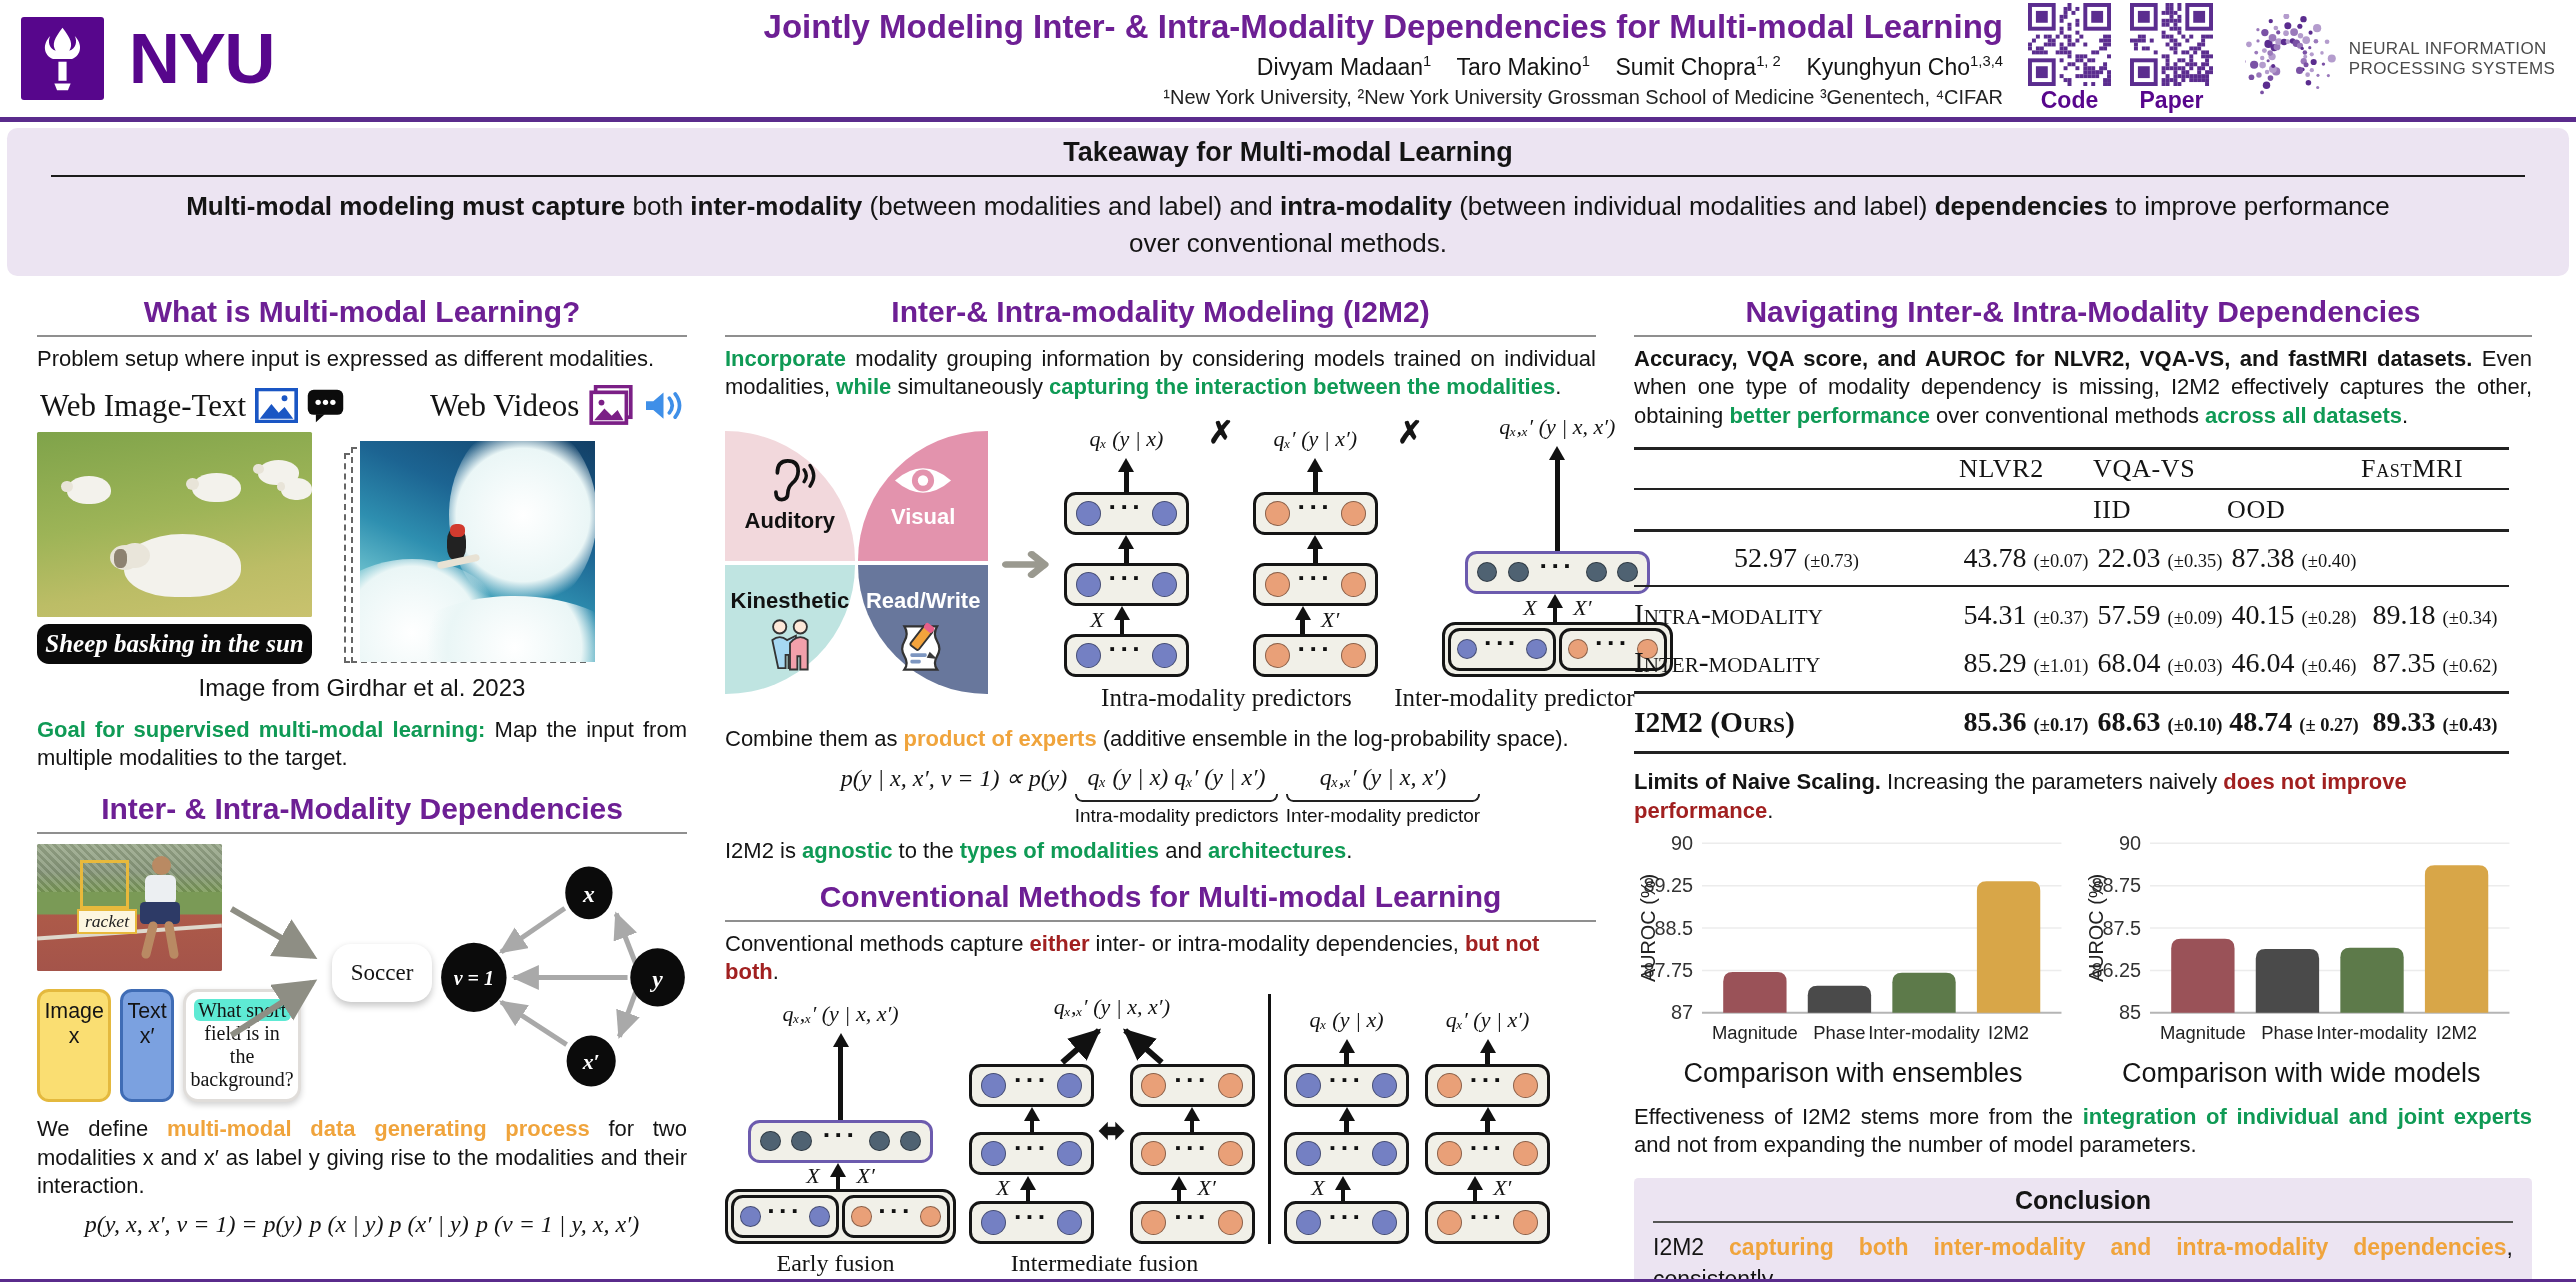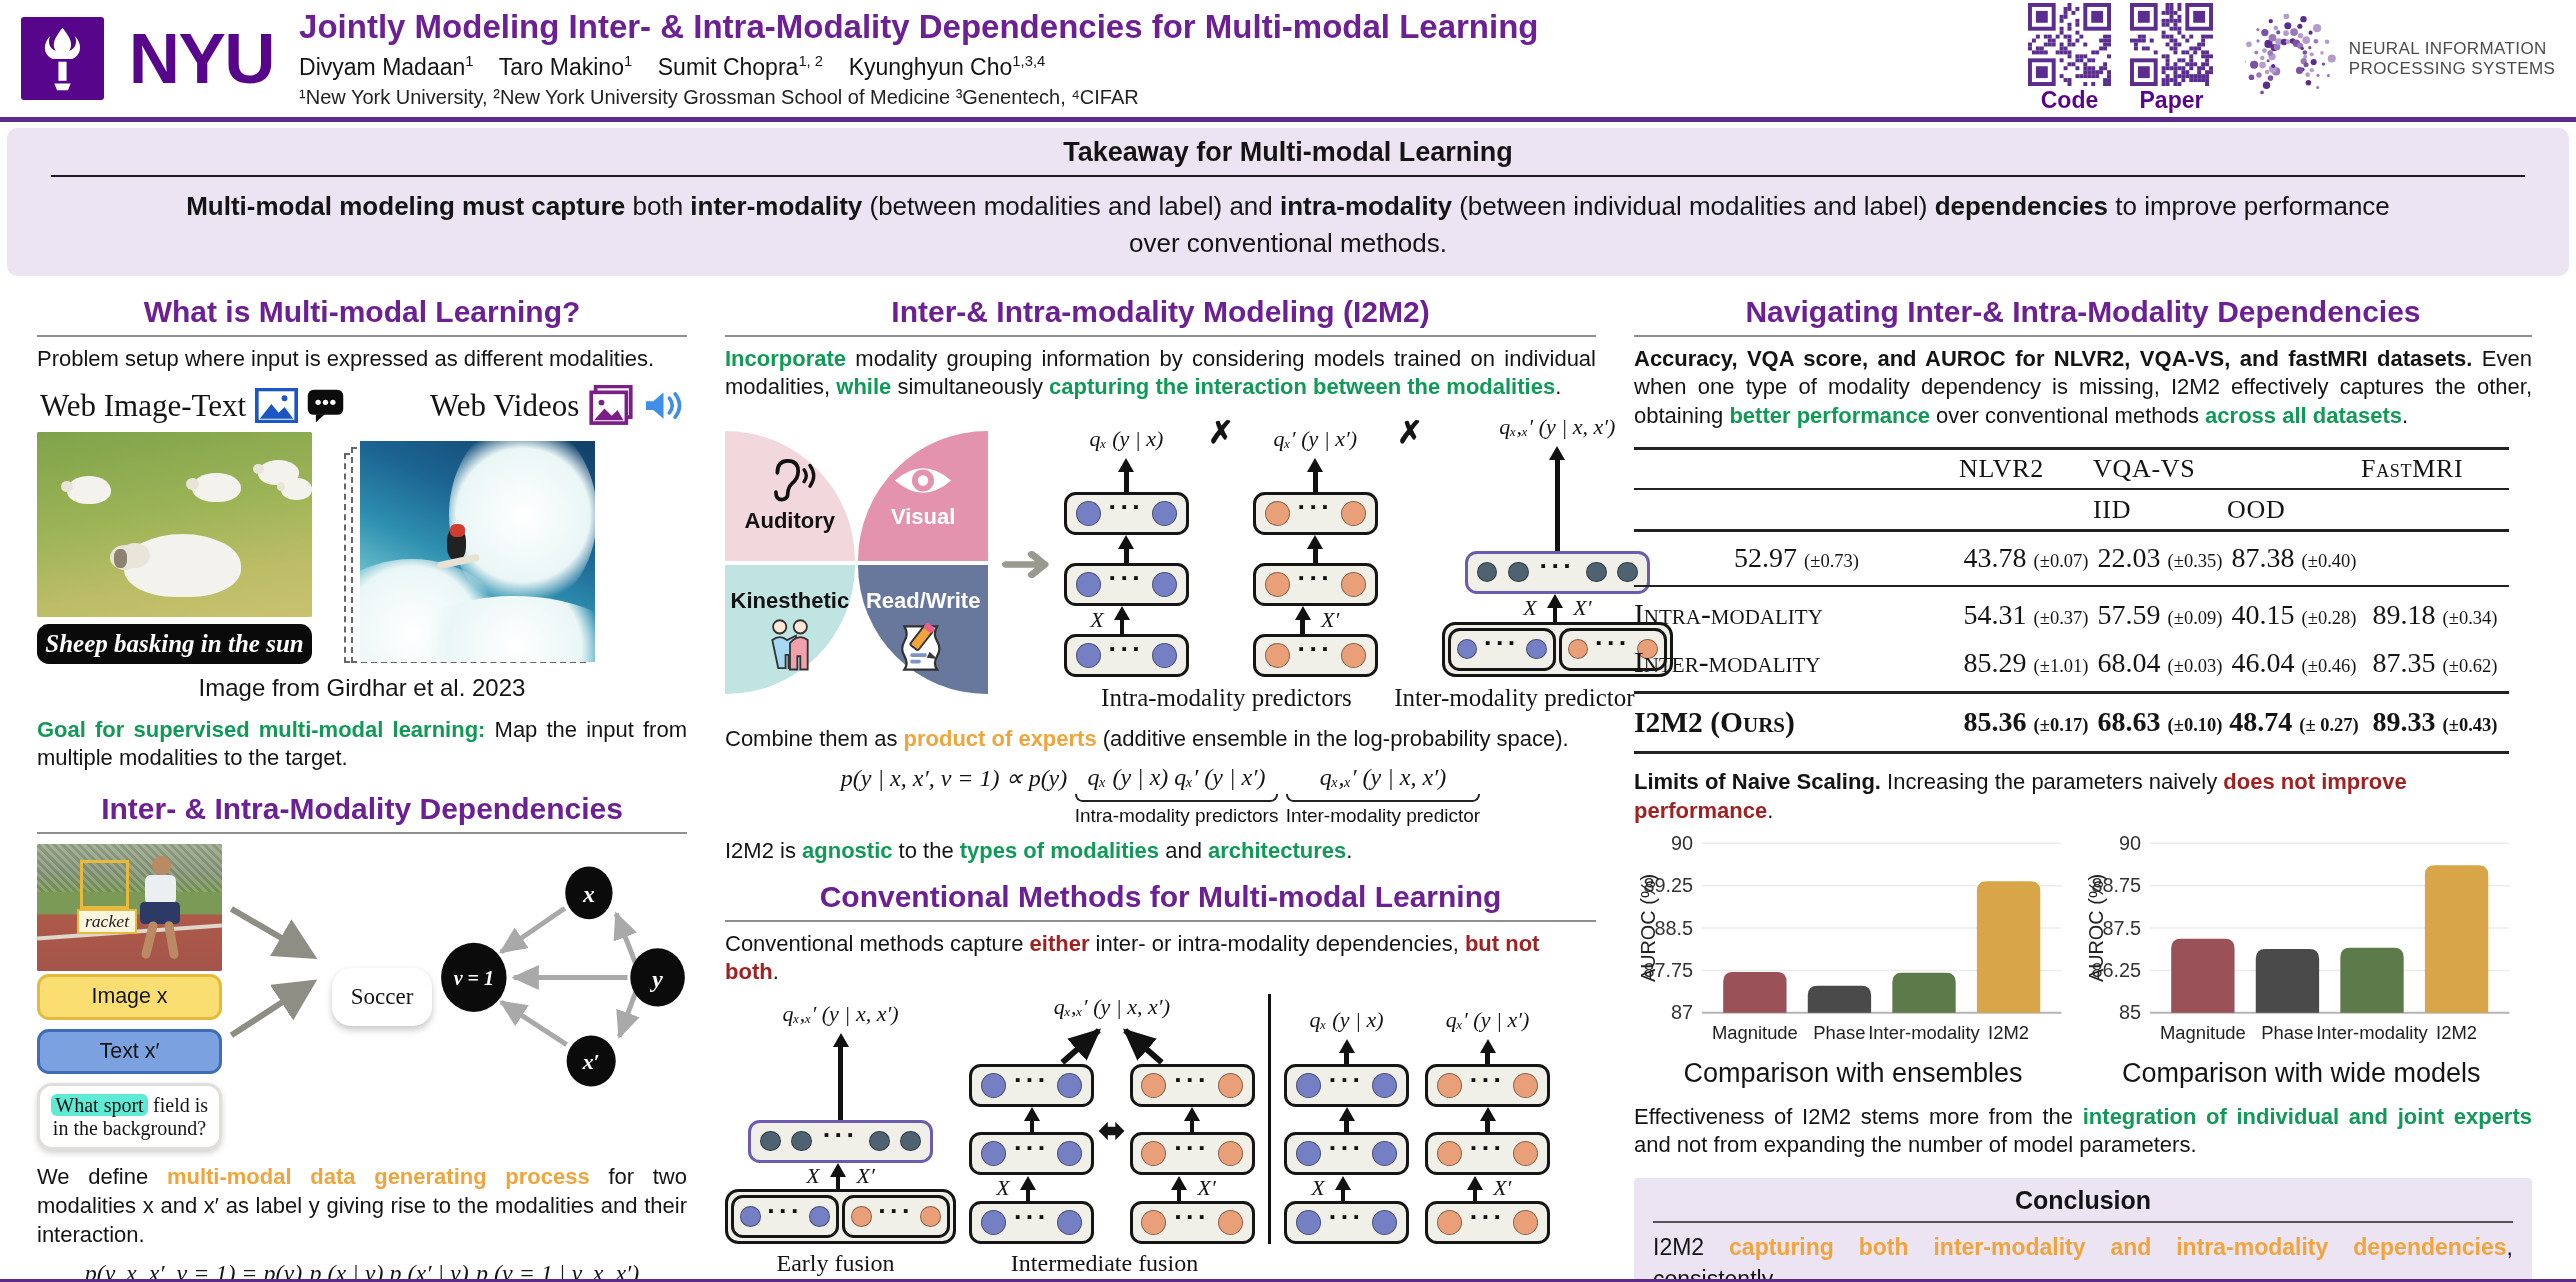--- a/index.html
+++ b/index.html
@@ -11,21 +11,21 @@
   body{width:2576px;height:1283px;background:#fff;font-family:"Liberation Sans",sans-serif;color:var(--ink);overflow:hidden;position:relative}
   .g{color:var(--green);font-weight:bold}
   .o{color:var(--orange);font-weight:bold}
   .r{color:var(--red);font-weight:bold}
   .b{font-weight:bold}
   
   .hdr{height:117px;display:flex;align-items:center;padding:0 20.7px;gap:25px}
   .nyu-box{width:83px;height:83px;background:var(--nyu);display:flex;align-items:center;justify-content:center;border-radius:3px}
   .nyu-word{font-size:71px;font-weight:800;color:var(--nyu);letter-spacing:-1.5px}
   .gen-word{font-size:68px;font-weight:800;color:var(--gblue);letter-spacing:-2.2px}
-  .hdr-center{flex:1;text-align:left}
+  .hdr-center{flex:1;text-align:right}
   .hdr-title{font-size:33px;font-weight:800;color:var(--purple)}
   .hdr-auth{font-size:23px;margin-top:7.4px}
   .hdr-auth sup{font-size:14.8px}
   .hdr-aff{font-size:20px;margin-top:5.9px;color:#222}
   .qr-wrap{display:flex;gap:19px;align-items:flex-start}
   .qr-item{text-align:center}
   .qr{width:83px;height:83px;display:block}
   .qr-label{font-size:23px;font-weight:800;color:var(--nyu);margin-top:1.5px}
   .nips{display:flex;align-items:center;gap:7.4px;margin-left:7.4px}
   .nips-text{font-size:17px;color:#4b4b4b;letter-spacing:0.4px;line-height:1.15}
@@ -63,21 +63,21 @@
   .tennis{width:185px;height:127px;position:relative;background:linear-gradient(180deg,#9aa98b 0%,#87977a 22%,#7a9a56 38%,#7a9a56 55%,#ad5a49 56%,#a4544a 100%);border-radius:1.5px;overflow:hidden}
   .tennis .fence{position:absolute;top:0;left:0;right:0;height:38%;background:repeating-linear-gradient(45deg,rgba(255,255,255,.12) 0 3px,rgba(0,0,0,.08) 3px 5.9px)}
   .tennis .line{position:absolute;left:0;right:0;top:68%;height:3.7px;background:#ded8cc;transform:rotate(-4deg)}
   .tennis .bbox{position:absolute;left:43px;top:16px;width:49px;height:49px;border:3px solid #e8b93c}
   .tennis .blab{position:absolute;left:40px;top:65px;background:#fdf6df;border:2.2px solid #e8b93c;color:#222;font-family:"Liberation Serif",serif;font-style:italic;font-size:17.7px;padding:0 5.9px}
   .tennis .skirt{position:absolute;left:103px;top:58px;width:40px;height:22px;background:#2d3a66;border-radius:4.4px}
   .tennis .shirt{position:absolute;left:108px;top:31px;width:31px;height:29.5px;background:#eceff2;border-radius:5.9px}
   .tennis .head{position:absolute;left:115px;top:11.8px;width:19px;height:19px;background:#b98a63;border-radius:50%}
   .tennis .leg1,.tennis .leg2{position:absolute;top:77px;width:8.9px;height:38px;background:#b98a63;border-radius:4.4px}
   .tennis .leg1{left:108px;transform:rotate(14deg)}.tennis .leg2{left:130px;transform:rotate(-10deg)}
-  .chipcol{width:185px;display:flex;flex-direction:column;gap:8.9px;margin-top:3px}
+  .chipcol{width:185px;display:flex;flex-direction:row;gap:8.9px;margin-top:18px}
   .chip{border-radius:11.8px;font-size:21.4px;text-align:center;padding:7.4px 4.4px;border:3px solid}
   .chip.yel{background:#fade72;border-color:#e4b93e}
   .chip.blu{background:#7ba1e0;border-color:#3f6cb5}
   .chip.wht{background:#fff;border-color:#e0ddda;box-shadow:0 3px 5.9px rgba(0,0,0,.18);font-family:"Liberation Serif",serif;font-size:20px;border-radius:14.8px}
   .hl{background:#5eead4;border-radius:5.9px;padding:0 4.4px}
   .soccer{background:#fff;border-radius:19px;box-shadow:0 3.7px 7.4px rgba(0,0,0,.22);font-family:"Liberation Serif",serif;font-size:23px;padding:16px 19px;align-self:center}
   
   .fwrap{display:flex;justify-content:center;align-items:flex-start;gap:7.4px;margin-top:10.3px;font-family:"Liberation Serif",serif;font-style:italic;font-size:24px}
   .fcol{display:flex;flex-direction:column;align-items:center}
   .ub{width:100%;height:7.4px;border:2.2px solid #222;border-top:none;border-radius:0 0 7.4px 7.4px;margin-top:3px}

